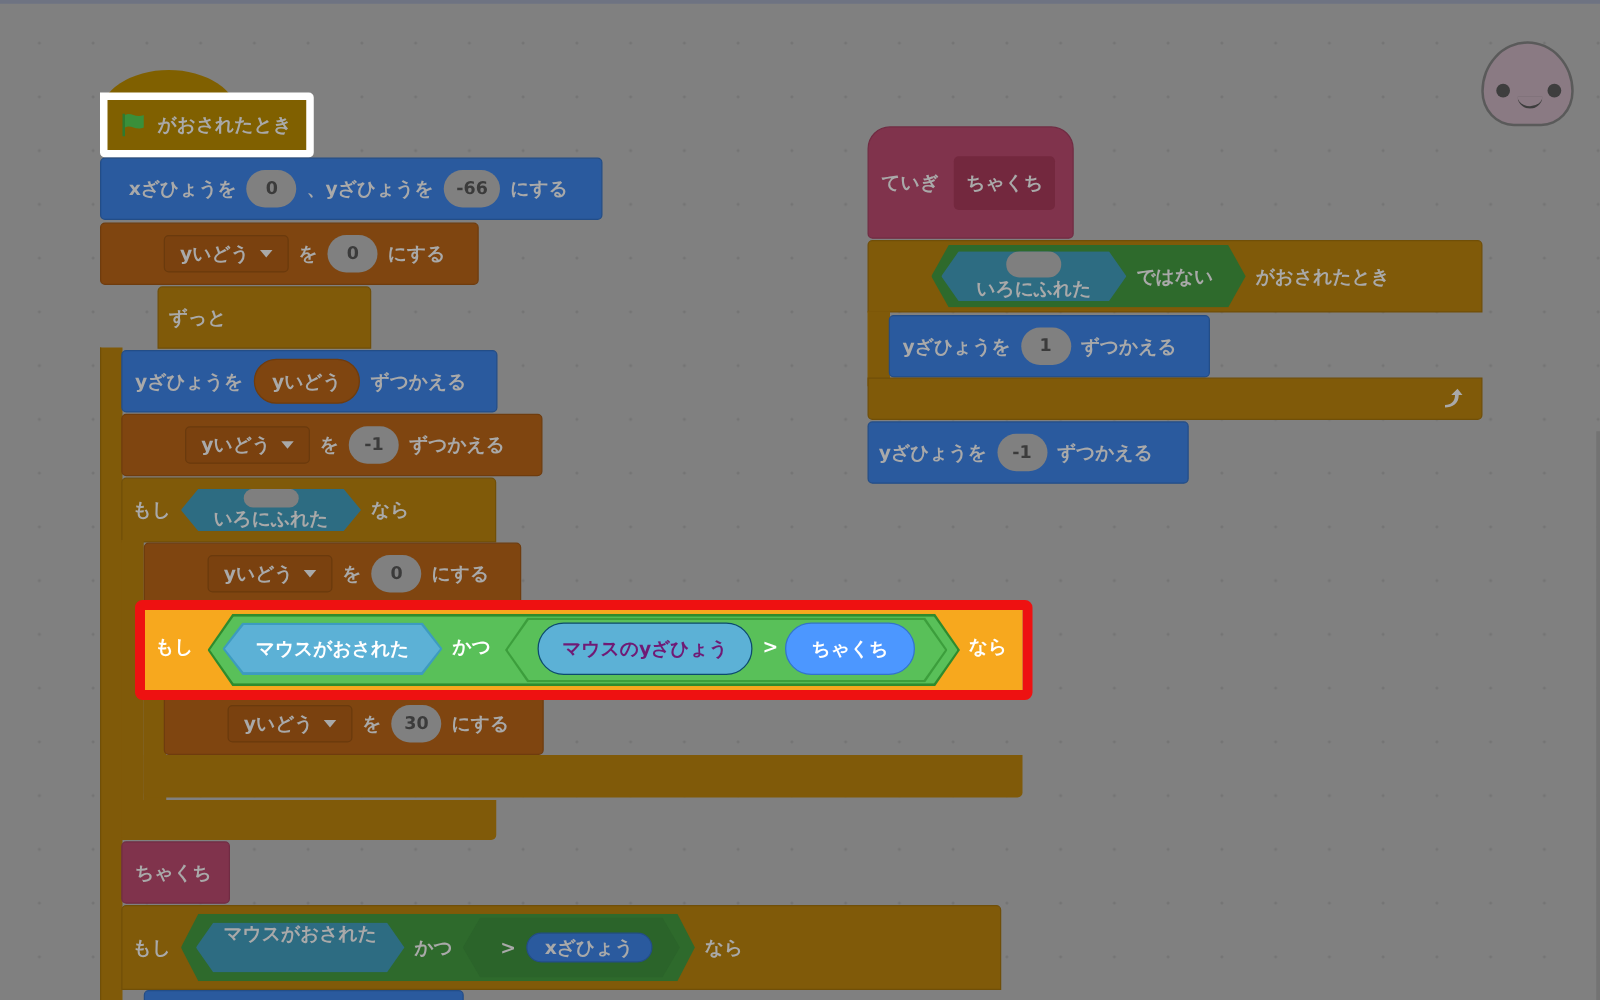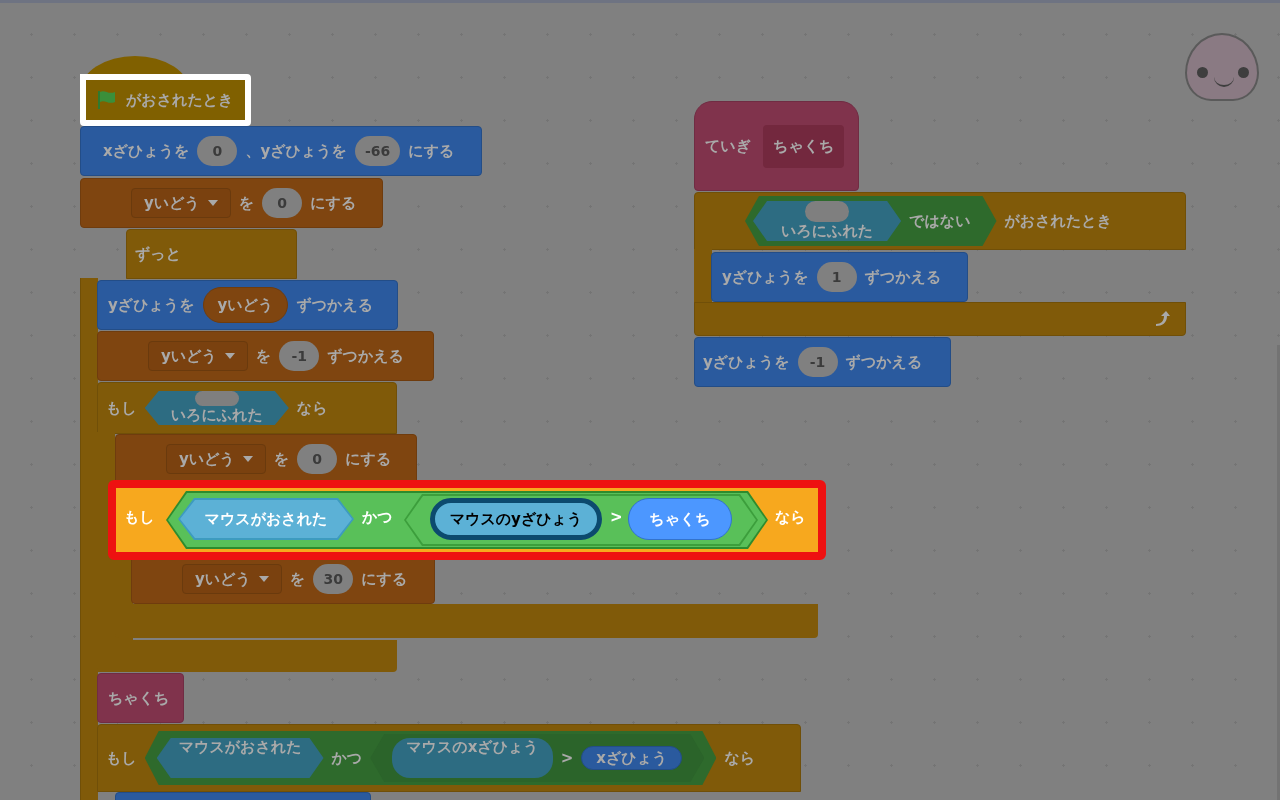--- a/index.html
+++ b/index.html
@@ -51,22 +51,22 @@
             clip-path: polygon(19px 0, calc(100% - 19px) 0, 100% 50%, calc(100% - 19px) 100%, 19px 100%, 0 50%); }
   .hl-gt { position:absolute; left:404px; top:494px; width:354px; height:52px; background:#3c9e3c;
            clip-path: polygon(18px 0, calc(100% - 18px) 0, 100% 50%, calc(100% - 18px) 100%, 18px 100%, 0 50%); }
   .hl-gt-in { position:absolute; left:406px; top:496px; width:350px; height:48px; background:#59c059;
            clip-path: polygon(17px 0, calc(100% - 17px) 0, 100% 50%, calc(100% - 17px) 100%, 17px 100%, 0 50%); }
   .hl-mouse { position:absolute; left:178px; top:498px; width:176px; height:42px; background:#3d9bbf;
            clip-path: polygon(16px 0, calc(100% - 16px) 0, 100% 50%, calc(100% - 16px) 100%, 16px 100%, 0 50%); }
   .hl-mouse-in { position:absolute; left:180px; top:500px; width:172px; height:38px; background:#5cb1d6;
            clip-path: polygon(15px 0, calc(100% - 15px) 0, 100% 50%, calc(100% - 15px) 100%, 15px 100%, 0 50%);
            display:flex; align-items:center; justify-content:center; color:#fff; font-weight:bold; font-size:15px; }
-  .hl-my { position:absolute; left:430px; top:498px; width:172px; height:42px; background:#5cb1d6; border:5px solid #0c4a6e;
-           box-sizing:border-box; border-radius:21px; display:flex; align-items:center; justify-content:center; color:#000000; font-weight:bold; font-size:15px; }
+  .hl-my { position:absolute; left:430px; top:498px; width:172px; height:42px; background:#5cb1d6; border:1px solid #0c4a6e;
+           box-sizing:border-box; border-radius:21px; display:flex; align-items:center; justify-content:center; color:#701a75; font-weight:bold; font-size:15px; }
   .hl-ypos { position:absolute; left:628px; top:498px; width:104px; height:42px; background:#4c97ff; border:1px solid #3373cc;
            box-sizing:border-box; border-radius:21px; display:flex; align-items:center; justify-content:center; color:#fff; font-weight:bold; font-size:15px; }
   .hl-txt { position:absolute; color:#fff; font-weight:bold; font-size:15px; top:508px; }
 
   
   .face { position:absolute; left:1185px; top:33px; width:74px; height:68px; background:#8a7a83;
           border:2px solid #5a5a5a; border-radius:37px 37px 26px 26px / 40px 40px 28px 28px; box-sizing:border-box; }
   .eye { position:absolute; top:32px; width:11px; height:11px; border-radius:50%; background:#3e3e3e; }
   .mouth { position:absolute; left:27px; top:42px; width:20px; height:8px; border-bottom:2px solid #3e3e3e;
            border-radius:0 0 12px 12px; }
@@ -163,21 +163,20 @@
 <div class="blk my" style="left:97px;top:673px;width:87px;height:50px;padding-left:10px;border-radius:4px;">
   <span>ちゃくち</span>
 </div>
 
 <div class="blk co" style="left:97px;top:724px;width:704px;height:68px;padding-left:8px;border-radius:4px 4px 0 0;">
   <span>もし</span>
   <span class="hex op" style="margin-left:8px;height:54px;padding:0 12px;">
     <span class="hex se" style="height:40px;padding:0 22px;">マウスがおされた</span>
     <span class="t">かつ</span>
     <span class="hex op" style="height:48px;padding:0 22px;background:#2b642a;">
-      <span class="rep se" style="height:40px;">マウスのxざひょう</span>
       <span class="t">&gt;</span>
       <span class="rep mo" style="height:24px;">xざひょう</span>
     </span>
   </span>
   <span class="t">なら</span>
 </div>
 <div class="blk mo" style="left:115px;top:792px;width:256px;height:20px;border-radius:4px;"></div>
 
 <div class="hl-frame"></div>
 <div class="hl"></div>

